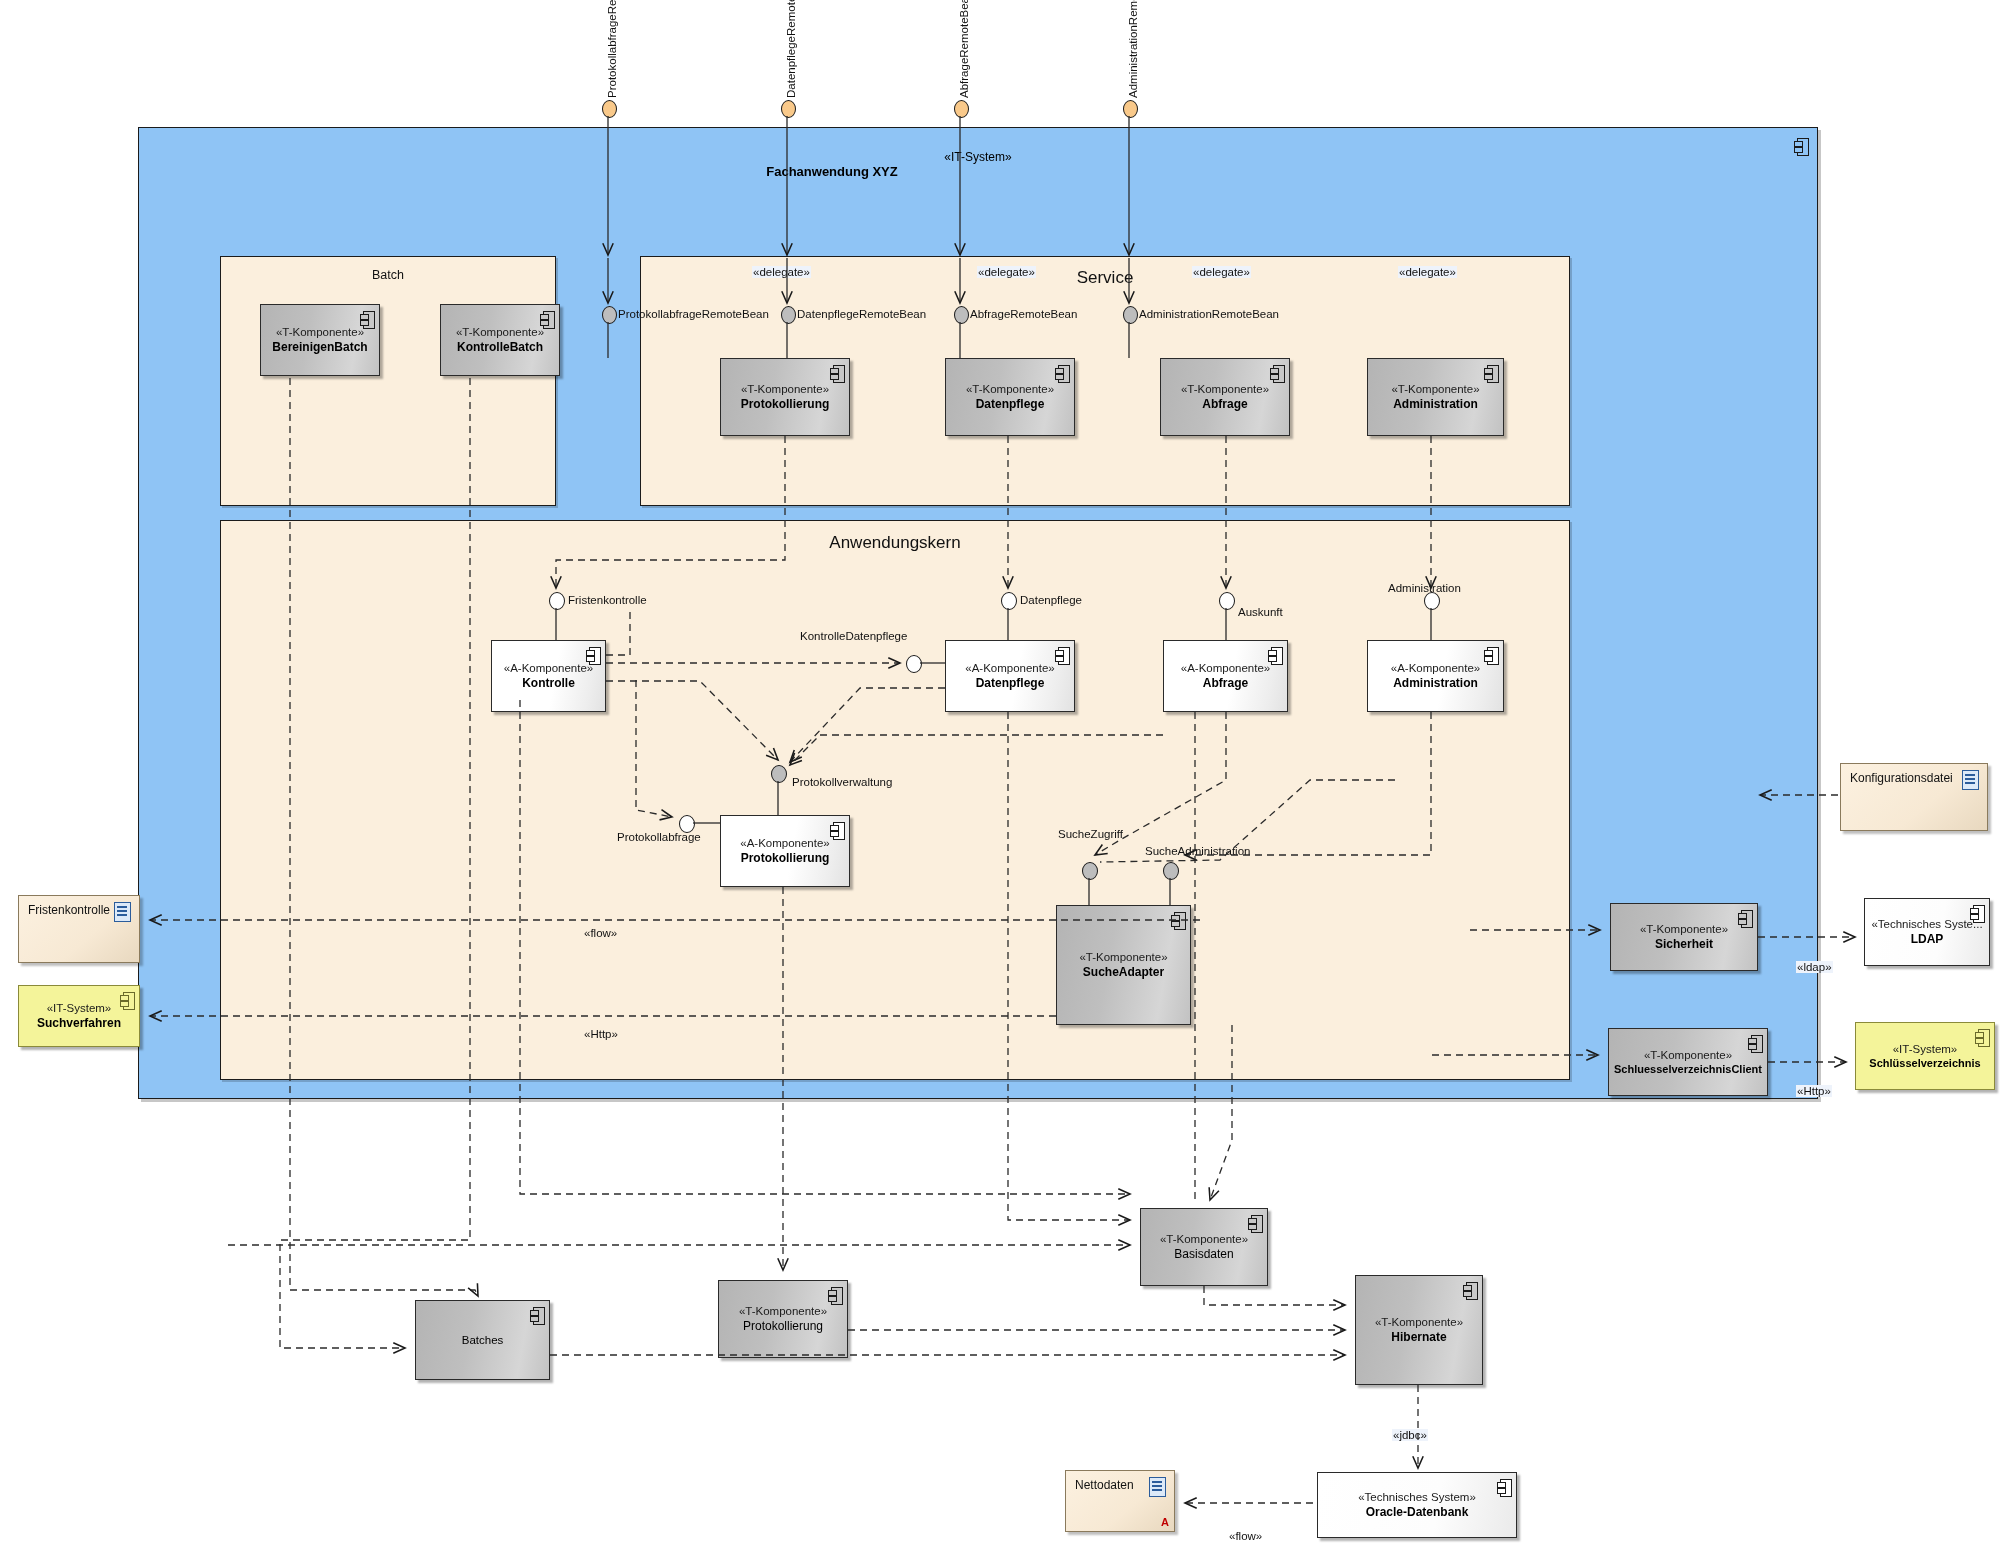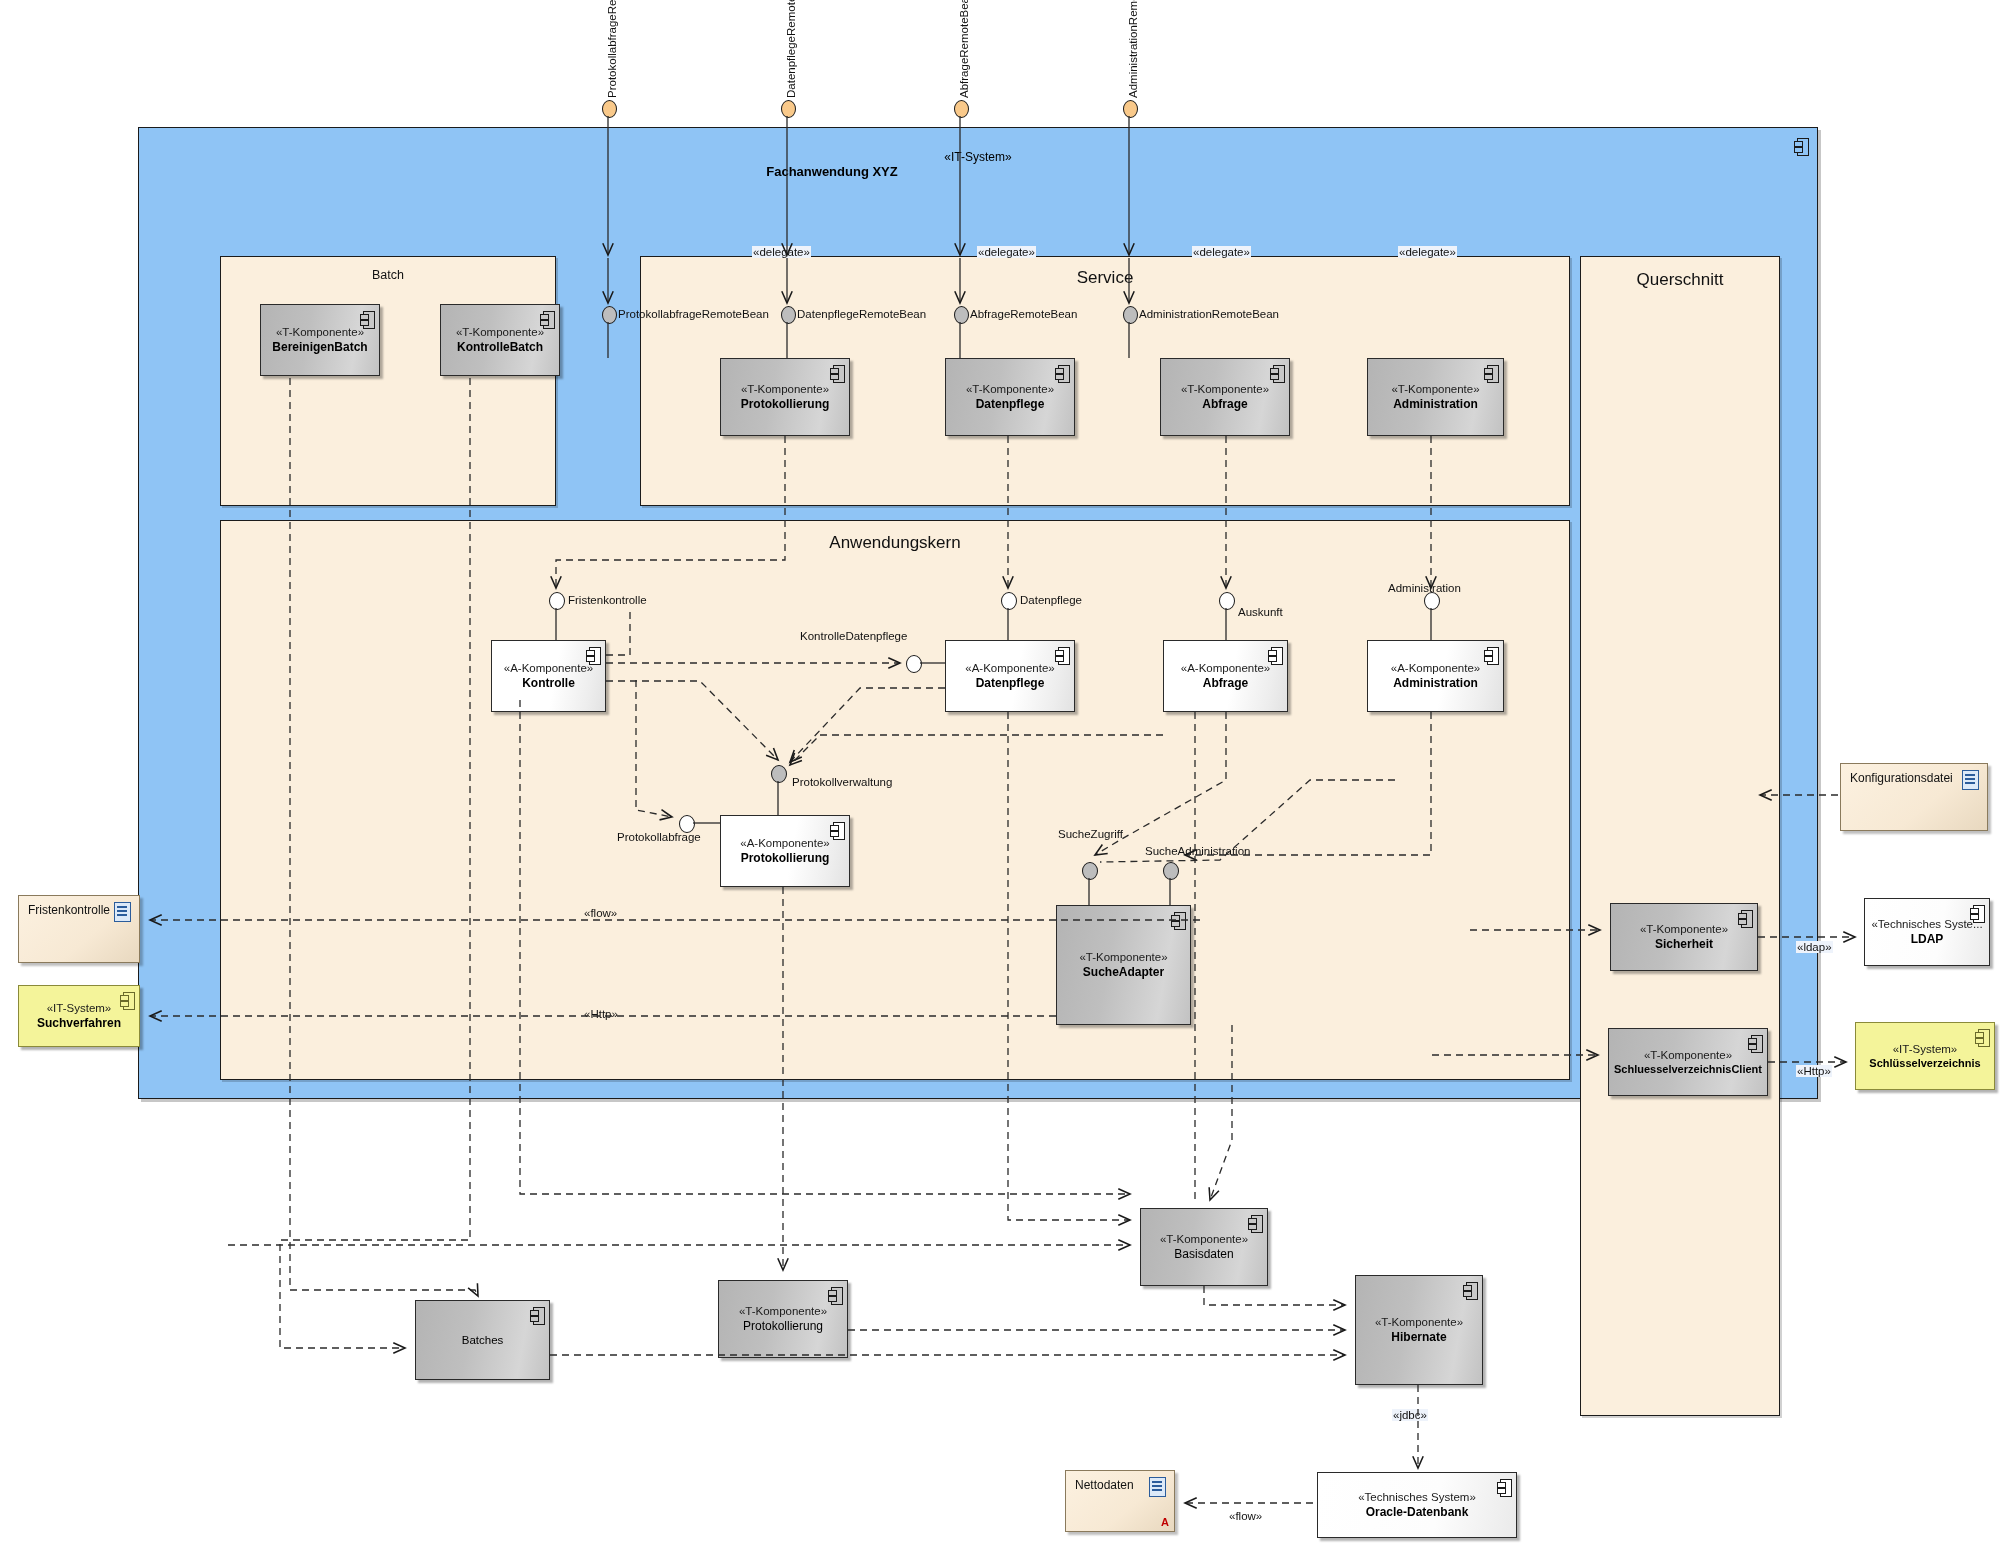--- a/index.html
+++ b/index.html
@@ -45,21 +45,21 @@
   .artifact .acorner{position:absolute;right:5px;bottom:3px;font-size:11px;color:#c00000;font-weight:bold;}
 
   
   .ball{position:absolute;border:1.4px solid #1a1a1a;border-radius:50%;}
   .ball.orange{background:#f9c98a;}
   .ball.white{background:#ffffff;}
   .ball.grey{background:#bdbdbd;}
   .ilabel{position:absolute;font-size:11.5px;color:#111;white-space:nowrap;}
   .rot{position:absolute;transform-origin:left top;font-size:11.5px;color:#111;white-space:nowrap;}
 
-  .edgelabel{position:absolute;font-size:11.5px;color:#111;background:#eef3fb;padding:0 1px;white-space:nowrap;}
+  .edgelabel{position:absolute;font-size:11.5px;color:#111;background:#eef3fb;padding:0 1px;white-space:nowrap;margin-top:20px;}
   .edgelabel.plainbg{background:transparent;}
   svg.overlay{position:absolute;left:0;top:0;width:2000px;height:1568px;pointer-events:none;}
 </style>
 </head>
 <body>
 
 <div id="canvas">
 
   <div class="rot" style="left:606px;top:98px;transform:rotate(-90deg);">ProtokollabfrageRemoteBean</div>
   <div class="rot" style="left:785px;top:98px;transform:rotate(-90deg);">DatenpflegeRemoteBean</div>
@@ -269,23 +269,20 @@
   <div class="abs comp grey" style="left:1355px;top:1275px;width:128px;height:110px;">
     <div class="cicon gry">
         <div class="body" style="background:#c8c8c8;"></div>
         <div class="tab t1"></div>
         <div class="tab t2"></div>
       </div>
     <div class="st">«T-Komponente»</div>
     <div class="nm">Hibernate</div>
   </div>
 
-  <div class="abs pkg pkg-cream" style="left:1580px;top:256px;width:200px;height:1160px;">
-    <div class="pkg-title" style="top:13px;">Querschnitt</div>
-  </div>
   <div class="abs comp grey" style="left:1610px;top:903px;width:148px;height:68px;">
     <div class="cicon gry">
         <div class="body" style="background:#c8c8c8;"></div>
         <div class="tab t1"></div>
         <div class="tab t2"></div>
       </div>
     <div class="st">«T-Komponente»</div>
     <div class="nm">Sicherheit</div>
   </div>
   <div class="abs comp grey" style="left:1608px;top:1028px;width:160px;height:68px;">

